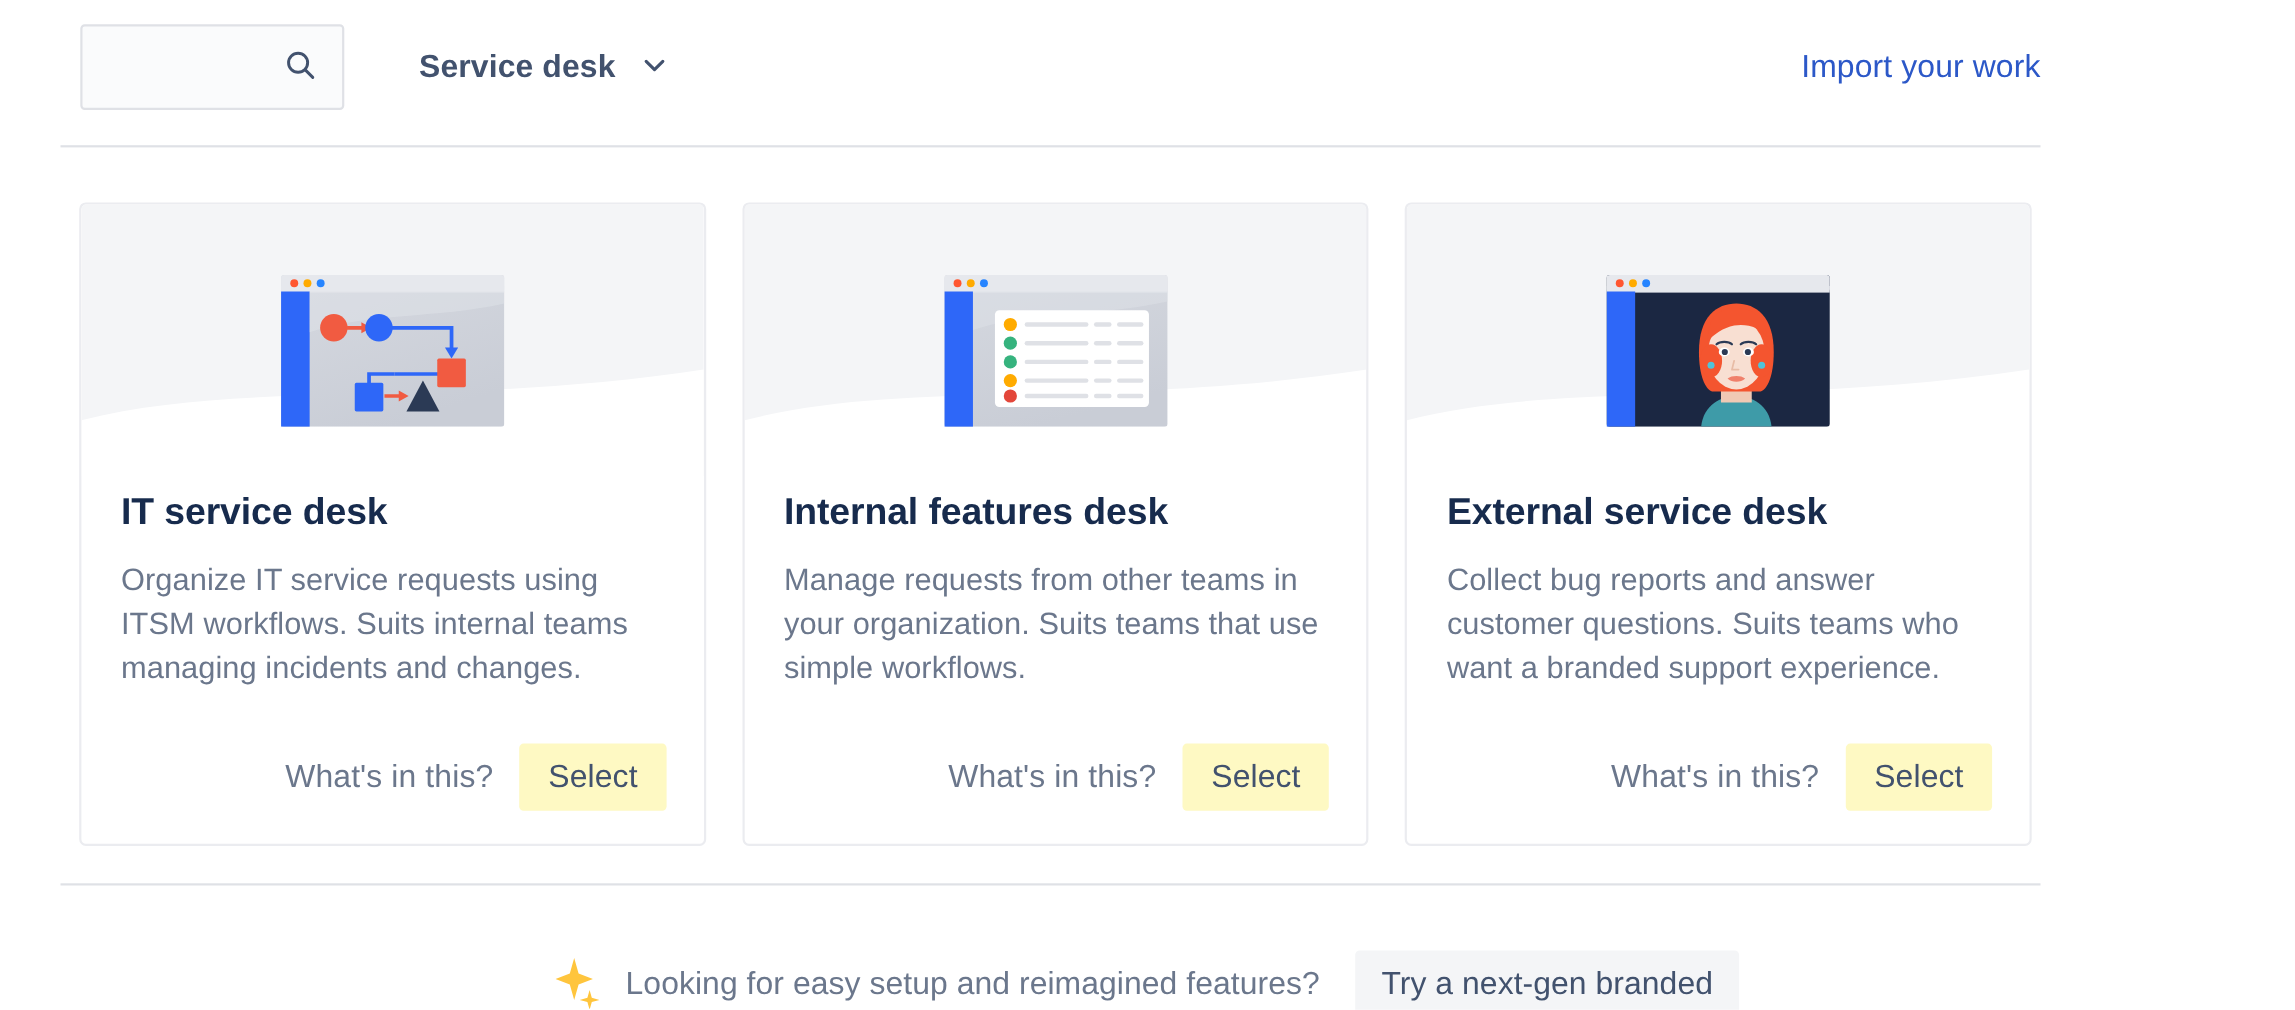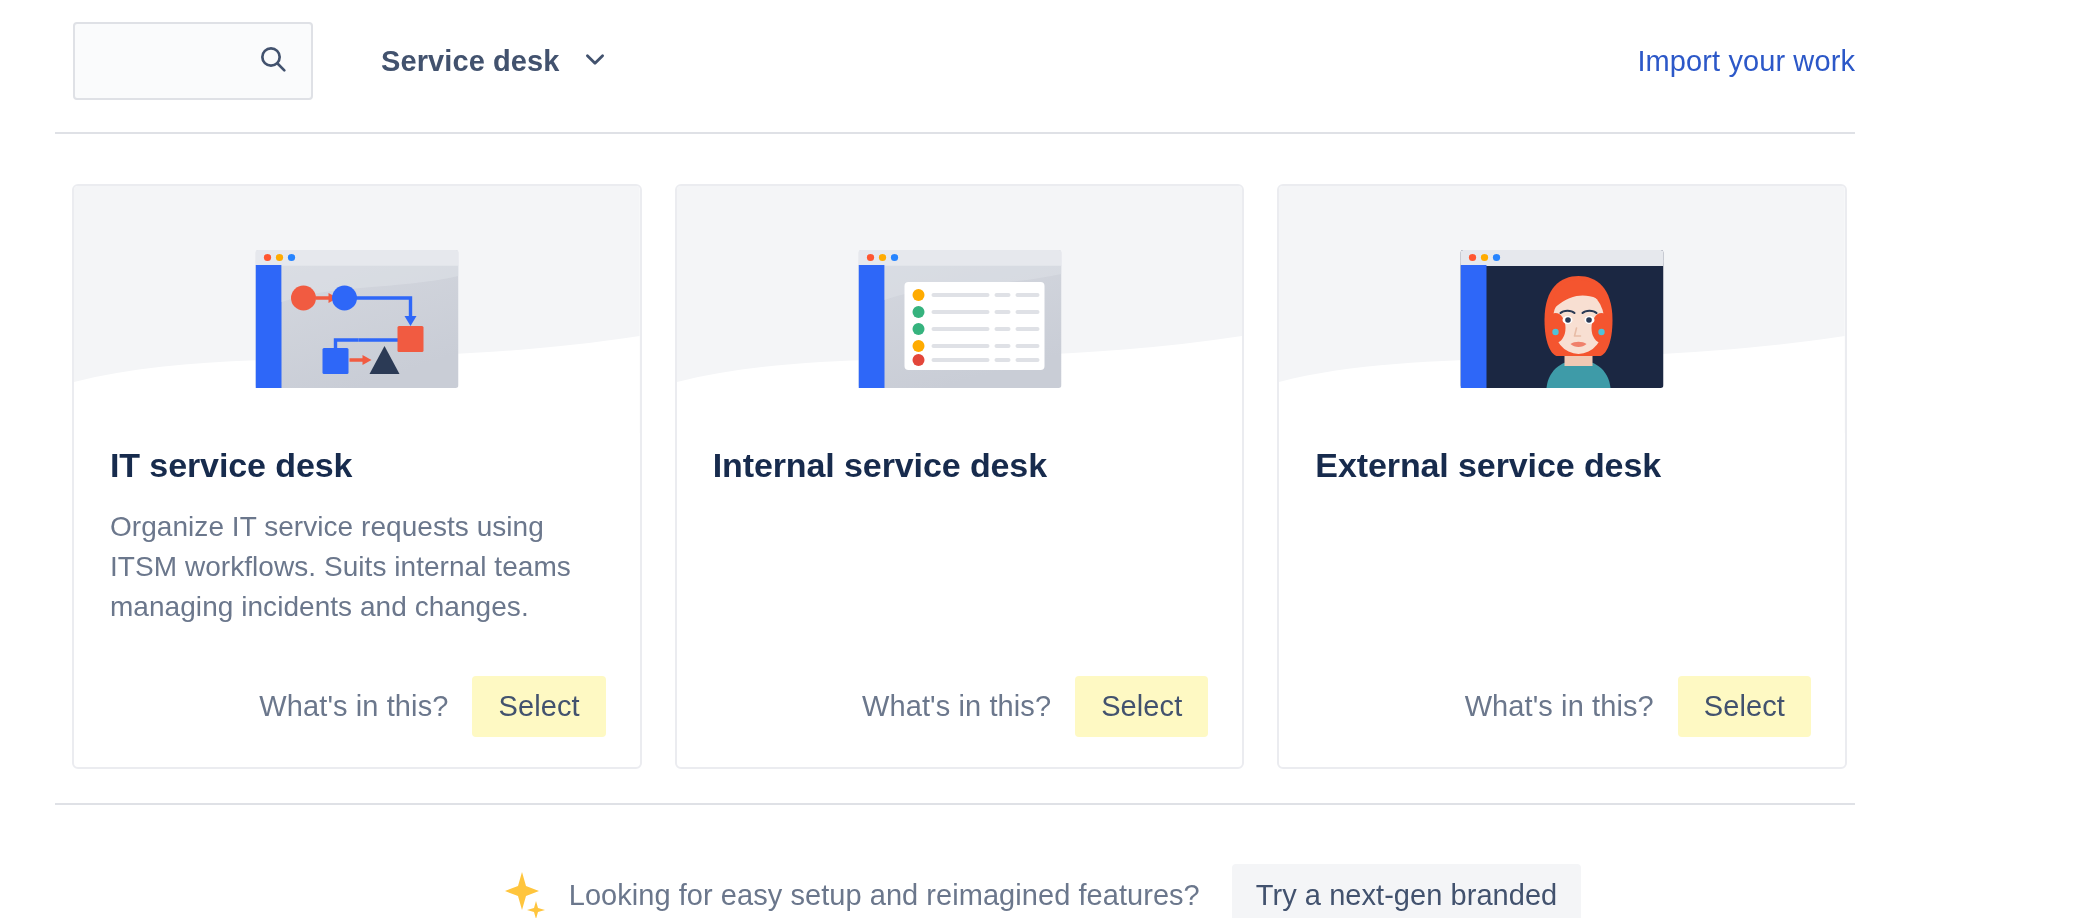--- a/index.html
+++ b/index.html
@@ -355,21 +355,22 @@
           <rect x="157" y="94" width="24" height="4" rx="2" fill="#DFE1E6"></rect>
 
           <circle cx="60" cy="110" r="6" fill="#E3463A"></circle>
           <rect x="73" y="108" width="58" height="4" rx="2" fill="#DFE1E6"></rect>
           <rect x="136" y="108" width="16" height="4" rx="2" fill="#DFE1E6"></rect>
           <rect x="157" y="108" width="24" height="4" rx="2" fill="#DFE1E6"></rect>
         </svg>
       </div>
 
       <div class="card-body">
-        <div class="card-title">Internal service desk</div>
+        <div class="card-title">Internal features desk</div>
+        <div class="card-desc">Manage requests from other teams in your organization. Suits teams that use simple workflows.</div>
       </div>
 
       <div class="card-actions">
         <span class="whats-in-this">What's in this?</span>
         <button class="select-button">Select</button>
       </div>
     </div>
 
     <div class="card">
       <div class="card-hero">
@@ -411,20 +412,21 @@
             <path d="M100,63 C103,60 111,60 114,63" stroke="#2B3A55" stroke-width="2" fill="none" stroke-linecap="round"></path>
             <path d="M122,63 C125,60 133,60 136,63" stroke="#2B3A55" stroke-width="2" fill="none" stroke-linecap="round"></path>
             <path d="M116,78 L114,86 L120,86" stroke="#E8BCA6" stroke-width="1.6" fill="none" stroke-linecap="round" stroke-linejoin="round"></path>
             <path d="M110,94 C114,91 122,91 126,94 C122,98 114,98 110,94 Z" fill="#F0806B"></path>
           </g>
         </svg>
       </div>
 
       <div class="card-body">
         <div class="card-title">External service desk</div>
+        <div class="card-desc">Collect bug reports and answer customer questions. Suits teams who want a branded support experience.</div>
       </div>
 
       <div class="card-actions">
         <span class="whats-in-this">What's in this?</span>
         <button class="select-button">Select</button>
       </div>
     </div>
 
   </div>
 

